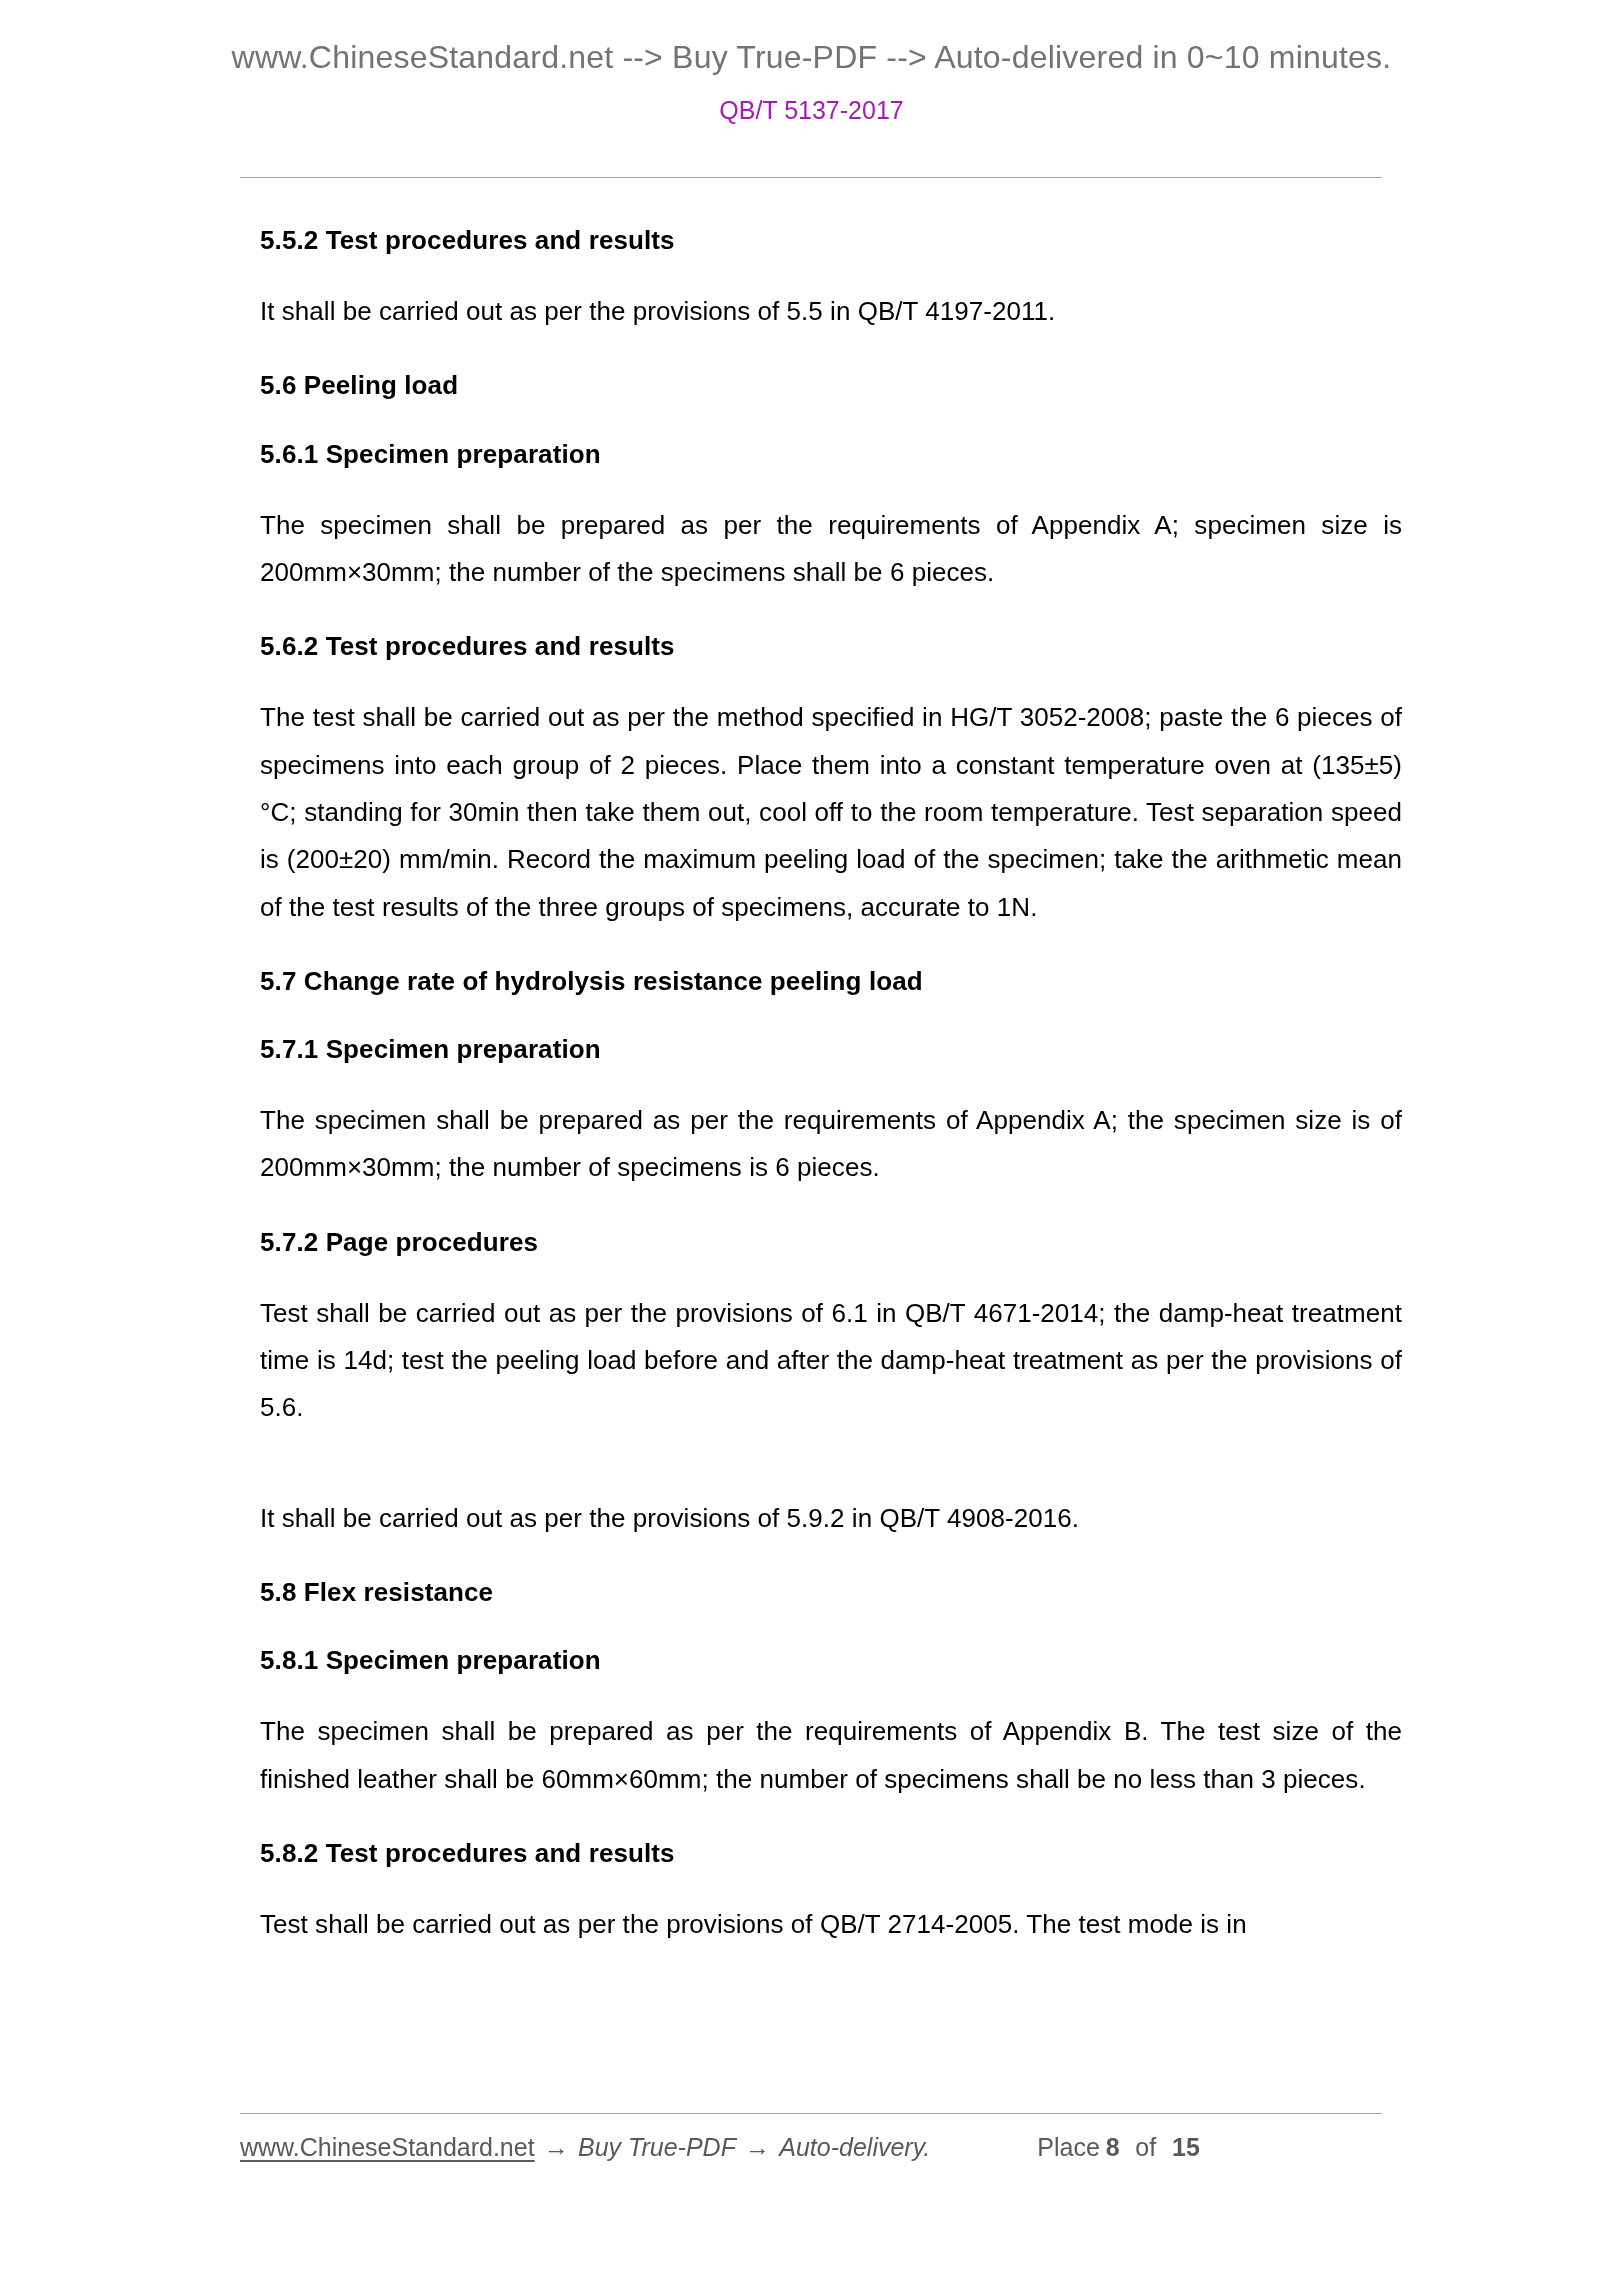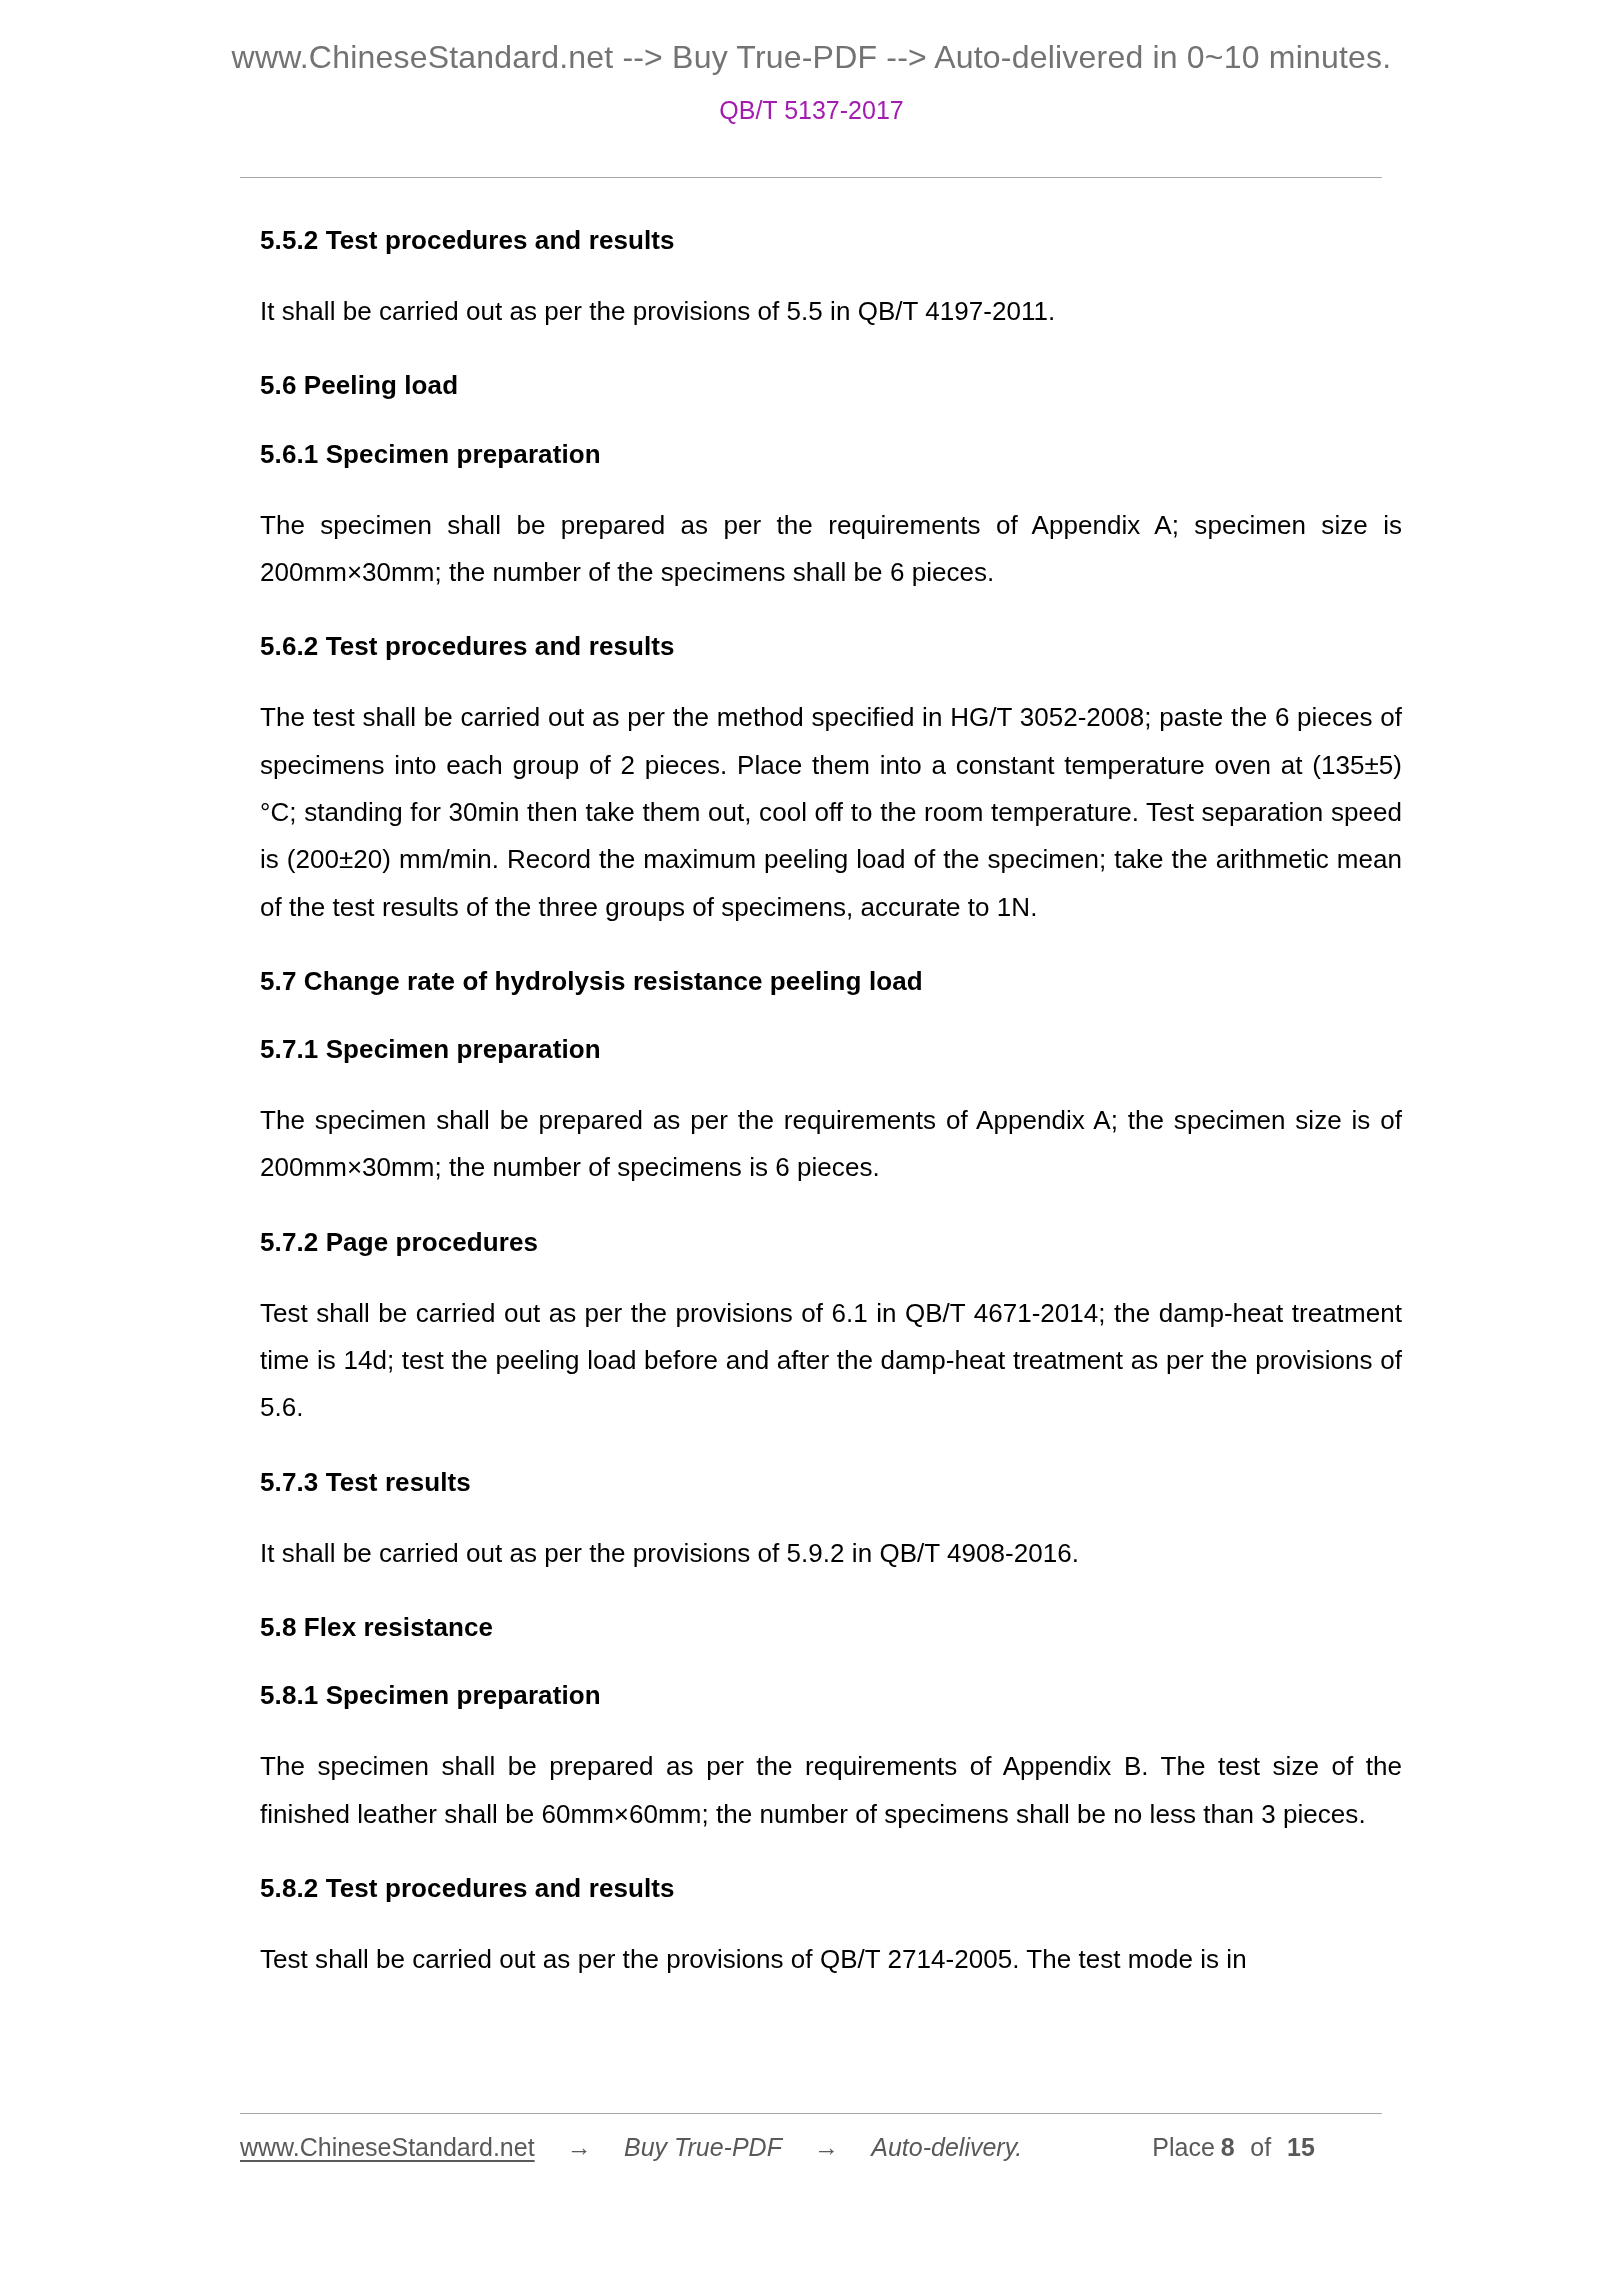--- a/index.html
+++ b/index.html
@@ -94,21 +94,20 @@
     position: absolute;
     left: 240px;
     top: 2131px;
     width: 1142px;
     display: flex;
     align-items: baseline;
     color: #595959;
     font-size: 25px;
     line-height: 1.3;
     white-space: nowrap;
-    gap: 23px;
   }
   .footer-link {
     text-decoration: underline;
     text-underline-offset: 4.2px;
     color: #595959;
   }
   .footer-seg { margin-left: 9.2px; font-style: italic; }
   .footer-arrow { margin-left: 9.2px; }
   .footer-pageinfo {
     margin-left: 107px;
@@ -149,21 +148,20 @@
       <h2 class="heading block">5.7 Change rate of hydrolysis resistance peeling load</h2>
       <div class="gap-heading-heading"></div>
       <h2 class="heading block">5.7.1 Specimen preparation</h2>
       <div class="gap-heading-para"></div>
       <p class="para block">The specimen shall be prepared as per the requirements of Appendix A; the specimen size is of 200mm×30mm; the number of specimens is 6 pieces.</p>
       <div class="gap-para-heading"></div>
       <h2 class="heading block">5.7.2 Page procedures</h2>
       <div class="gap-heading-para"></div>
       <p class="para block">Test shall be carried out as per the provisions of 6.1 in QB/T 4671-2014; the damp-heat treatment time is 14d; test the peeling load before and after the damp-heat treatment as per the provisions of 5.6.</p>
       <div class="gap-para-heading"></div>
-      <h2 class="heading block">5.7.3 Test results</h2>
       <div class="gap-heading-para"></div>
       <p class="para block">It shall be carried out as per the provisions of 5.9.2 in QB/T 4908-2016.</p>
       <div class="gap-para-heading"></div>
       <h2 class="heading block">5.8 Flex resistance</h2>
       <div class="gap-heading-heading"></div>
       <h2 class="heading block">5.8.1 Specimen preparation</h2>
       <div class="gap-heading-para"></div>
       <p class="para block">The specimen shall be prepared as per the requirements of Appendix B. The test size of the finished leather shall be 60mm×60mm; the number of specimens shall be no less than 3 pieces.</p>
       <div class="gap-para-heading"></div>
       <h2 class="heading block">5.8.2 Test procedures and results</h2>

